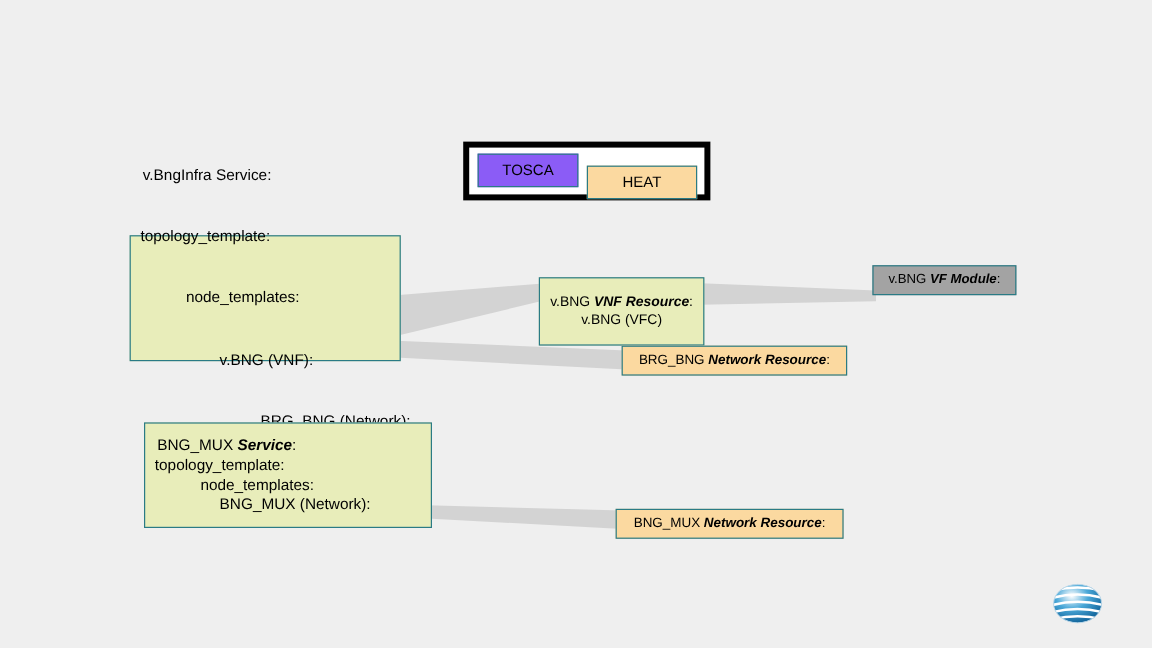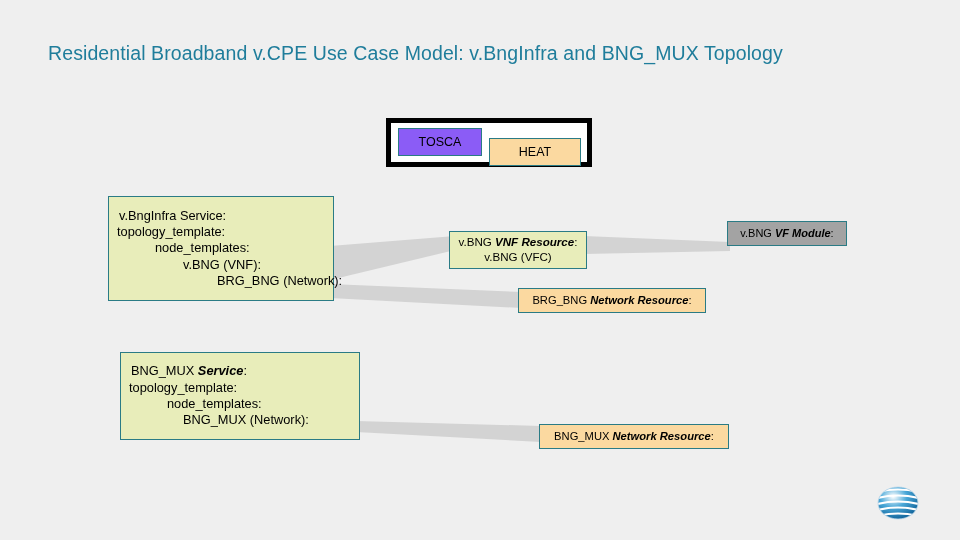--- a/index.html
+++ b/index.html
@@ -73,55 +73,55 @@
   }
   #heat-box {
     left: 489px; top: 128px; width: 92px; height: 28px;
     font-size: 12.5px; z-index: 6; margin-top: 10px;
   }
 
   
   #vbnginfra-box {
     left: 108px; top: 196px; width: 226px; height: 105px;
     font-size: 12.8px; background: #e8edba;
-    align-items: flex-start; padding-left: 8px;
+    align-items: flex-start; padding-left: 8px; gap: 35px;
   }
   #vbnginfra-box .line { padding-left: 0; }
   #vbnginfra-box .l0 { margin-left: 2px; }
   #vbnginfra-box .l1 { margin-left: 0px; }
   #vbnginfra-box .l2 { margin-left: 38px; }
   #vbnginfra-box .l3 { margin-left: 66px; }
   #vbnginfra-box .l4 { margin-left: 100px; }
 
   #bngmux-box {
     left: 120px; top: 352px; width: 240px; height: 88px;
     font-size: 12.8px; background: #e8edba;
     align-items: flex-start; padding-left: 8px;
   }
   #bngmux-box .l0 { margin-left: 2px; }
   #bngmux-box .l1 { margin-left: 0px; }
   #bngmux-box .l2 { margin-left: 38px; }
   #bngmux-box .l3 { margin-left: 54px; }
 
   
   #vbng-vnf-box {
-    left: 449px; top: 231px; width: 138px; height: 38px;
+    left: 449px; top: 231px; width: 138px; height: 57px;
     font-size: 11.6px; background: #e8edba;
     text-align: center;
   }
   #vbng-vf-module-box {
     left: 727px; top: 221px; width: 120px; height: 25px;
     font-size: 11px; background: #a3a3a3;
   }
   #brg-bng-box {
     left: 518px; top: 288px; width: 188px; height: 25px;
     font-size: 11.2px; background: #fbd9a0;
   }
   #bngmux-net-box {
-    left: 539px; top: 424px; width: 190px; height: 25px;
+    left: 513px; top: 424px; width: 190px; height: 25px;
     font-size: 11.2px; background: #fbd9a0;
   }
 
   
   .connector {
     position: absolute;
     z-index: 1;
   }
   .connector svg { display: block; }
 
@@ -133,21 +133,20 @@
     width: 52px;
     height: 52px;
     z-index: 3;
   }
 </style>
 </head>
 <body>
 
 <div id="slide">
 
-  <div class="slide-title">Residential Broadband v.CPE Use Case Model: v.BngInfra and BNG_MUX Topology</div>
 
   <div class="connector" style="left:330px; top:236px; width:125px; height:48px;">
     <svg width="125" height="48" viewBox="0 0 125 48">
       <polygon points="0,10 125,0 125,14 0,44" fill="#d3d3d3"></polygon>
     </svg>
   </div>
 
   <div class="connector" style="left:330px; top:284px; width:192px; height:34px;">
     <svg width="192" height="34" viewBox="0 0 192 34">
       <polygon points="0,0 192,8 192,24 0,14" fill="#d3d3d3"></polygon>

